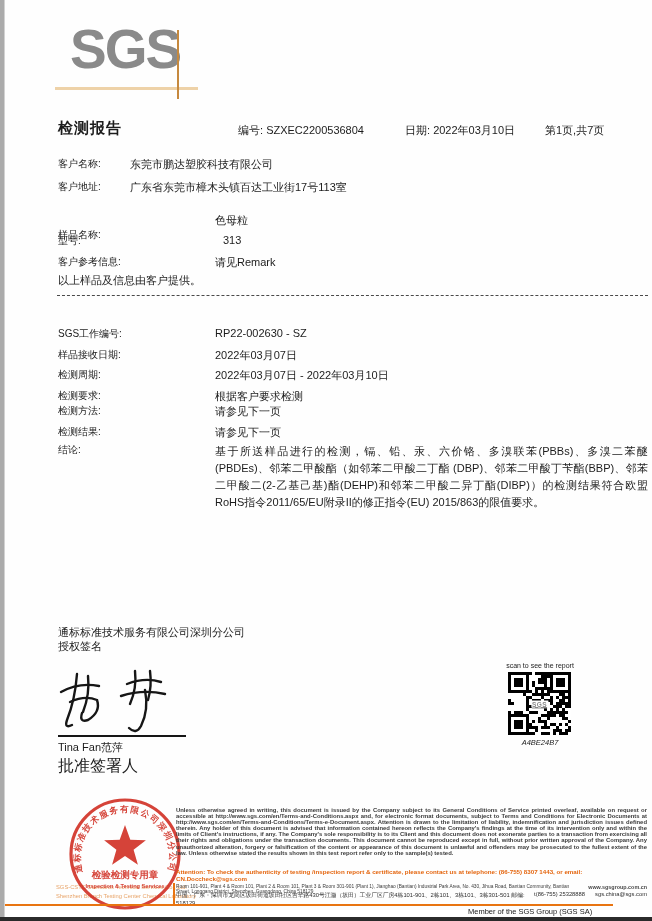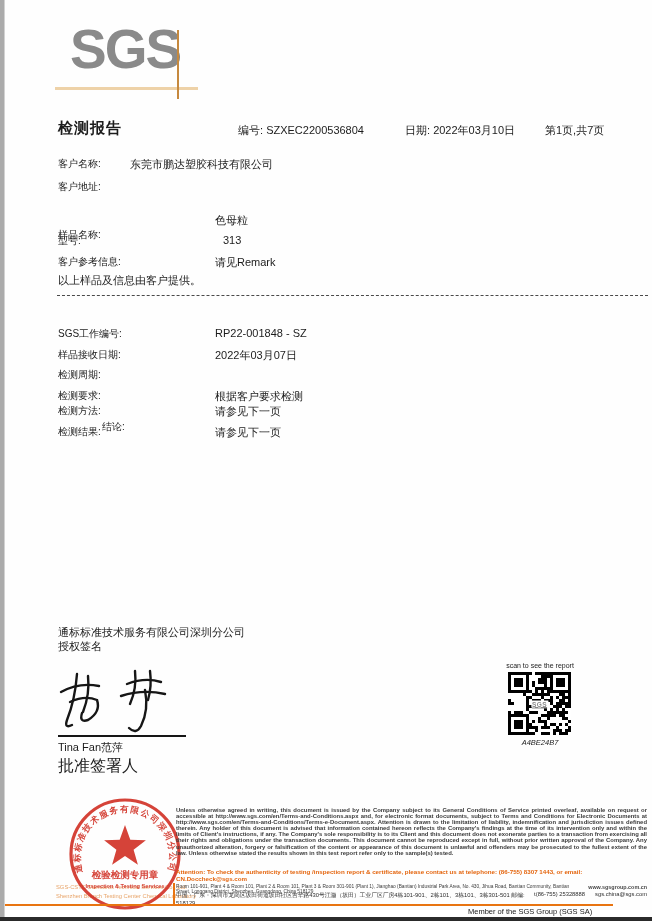--- a/index.html
+++ b/index.html
@@ -88,44 +88,47 @@
   </div>
   <div class="abs hdr" style="left:405px;">
     <span>日期:</span>
     <span>2022年03月10日</span>
   </div>
   <div class="abs hdr" style="left:545px;">第1页,共7页</div>
 
   <div class="abs row-label" style="top:157px;">客户名称:</div>
   <div class="abs row-value" style="left:130px; top:157px;">东莞市鹏达塑胶科技有限公司</div>
   <div class="abs row-label" style="top:180px;">客户地址:</div>
+  <div class="abs row-value" style="left:130px; top:180px;">广东省东莞市樟木头镇百达工业街17号113室</div>
 
   <div class="abs row-label" style="top:228px;">样品名称:</div>
   <div class="abs row-value" style="left:215px; top:213px;">色母粒</div>
   <div class="abs row-label" style="top:234px;">型号:</div>
   <div class="abs row-value" style="left:215px; top:234px;margin-left:8px;">313</div>
   <div class="abs row-label" style="top:255px;">客户参考信息:</div>
   <div class="abs row-value" style="left:215px; top:255px;">请见Remark</div>
   <div class="abs note" style="top:273px;">以上样品及信息由客户提供。</div>
 
   <div class="abs dashline"></div>
 
   <div class="abs row-label" style="top:327px;">SGS工作编号:</div>
-  <div class="abs row-value" style="left:215px; top:327px;">RP22-001848 - SZ</div>
+  <div class="abs row-value" style="left:215px; top:327px;">RP22-002630 - SZ</div>
   <div class="abs row-label" style="top:348px;">样品接收日期:</div>
   <div class="abs row-value" style="left:215px; top:348px;">2022年03月07日</div>
   <div class="abs row-label" style="top:368px;">检测周期:</div>
+  <div class="abs row-value" style="left:215px; top:368px;">2022年03月07日 - 2022年03月10日</div>
   <div class="abs row-label" style="top:389px;">检测要求:</div>
   <div class="abs row-value" style="left:215px; top:389px;">根据客户要求检测</div>
   <div class="abs row-label" style="top:404px;">检测方法:</div>
   <div class="abs row-value" style="left:215px; top:404px;">请参见下一页</div>
   <div class="abs row-label" style="top:425px;">检测结果:</div>
   <div class="abs row-value" style="left:215px; top:425px;">请参见下一页</div>
 
-  <div class="abs row-label" style="top:420px;margin-left:44px;">结论:</div>
+  <div class="abs row-label" style="top:443px;">结论:</div>
+  <div class="abs conclusion">基于所送样品进行的检测，镉、铅、汞、六价铬、多溴联苯(PBBs)、多溴二苯醚(PBDEs)、邻苯二甲酸酯（如邻苯二甲酸二丁酯 (DBP)、邻苯二甲酸丁苄酯(BBP)、邻苯二甲酸二(2-乙基己基)酯(DEHP)和邻苯二甲酸二异丁酯(DIBP)）的检测结果符合欧盟RoHS指令2011/65/EU附录II的修正指令(EU) 2015/863的限值要求。</div>
 
   <div class="abs sig-company">通标标准技术服务有限公司深圳分公司</div>
   <div class="abs sig-auth">授权签名</div>
   <svg class="abs sig-draw" width="150" height="72" viewBox="0 0 150 72">
     <g fill="none" stroke="#161616" stroke-width="2.4" stroke-linecap="round">
       <path d="M6 26 Q 24 16 44 20"></path>
       <path d="M22 8 Q 20 34 12 54 Q 9 63 17 59"></path>
       <path d="M33 10 Q 35 28 28 46"></path>
       <path d="M15 36 Q 30 29 42 34 Q 46 46 33 54 Q 24 57 27 47"></path>
       <path d="M72 18 Q 90 11 106 16"></path>

